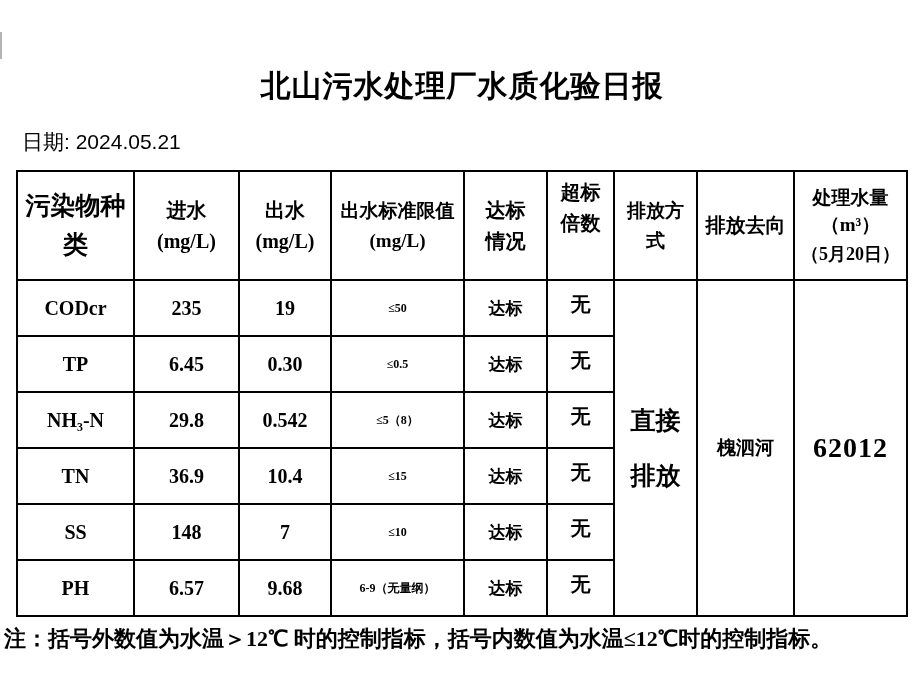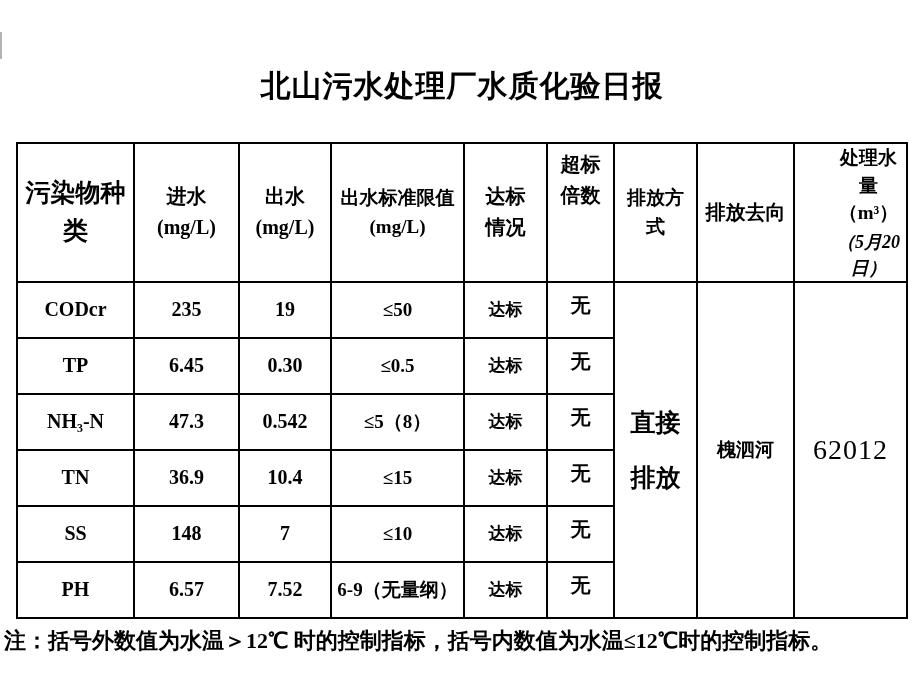--- a/index.html
+++ b/index.html
@@ -59,46 +59,47 @@
   .report th {
     font-weight: bold;
     font-size: 20px;
     line-height: 1.55;
     white-space: pre-line;
   }
   th.h-pollutant { font-size: 25px; }
   th.h-limit { font-size: 19px; }
   th.h-exceed { vertical-align: top; padding-top: 5px; margin-left: 43px; }
   th.h-method { font-size: 19px; }
-  th.h-volume { font-size: 19px; line-height: 1.45; padding-left: 36px; }
-  th.h-volume .vol-date { display: block; font-size: 18px; margin-top: 2px; font-style: italic; }
+  th.h-volume { font-size: 19px; line-height: 1.45; }
+  th.h-volume .vol-date { display: block; font-size: 18px; margin-top: 2px; }
   .report td {
     font-weight: bold;
     font-size: 20px;
   }
-  td.c-limit  { font-size: 19px; }
+  td.c-limit  { font-size: 12px; }
   td.c-status { font-size: 17px; }
   td.c-exceed { font-size: 20px; padding-bottom: 8px; }
   td.c-method { font-size: 25px; line-height: 2.2; white-space: pre-line; }
   td.c-dest   { font-size: 19px; }
-  td.c-volume { font-size: 28px; font-weight: normal; letter-spacing: 1px; }
+  td.c-volume { font-size: 28px; font-weight: bold; letter-spacing: 1px; }
   .note {
     margin: 7px 0 0 4px;
     font-size: 22px;
     font-weight: bold;
   }
 </style>
 </head>
 <body>
 
 <div class="edge-mark"></div>
 
 <h1 class="title">北山污水处理厂水质化验日报</h1>
 
 <div class="meta">
+  <span class="date">日期: 2024.05.21</span>
 </div>
 
 <table class="report">
   <colgroup>
     <col style="width:117px">
       <col style="width:105px">
       <col style="width:92px">
     <col style="width:133px">
       <col style="width:83px">
       <col style="width:67px">
@@ -142,21 +143,21 @@
     <tr>
       <td class="c-pollutant">TP</td>
       <td class="c-num">6.45</td>
       <td class="c-num">0.30</td>
       <td class="c-limit">≤0.5</td>
       <td class="c-status">达标</td>
       <td class="c-exceed">无</td>
     </tr>
     <tr>
       <td class="c-pollutant">NH₃-N</td>
-      <td class="c-num">47.3</td>
+      <td class="c-num">29.8</td>
       <td class="c-num">0.542</td>
       <td class="c-limit">≤5（8）</td>
       <td class="c-status">达标</td>
       <td class="c-exceed">无</td>
     </tr>
     <tr>
       <td class="c-pollutant">TN</td>
       <td class="c-num">36.9</td>
       <td class="c-num">10.4</td>
       <td class="c-limit">≤15</td>
@@ -167,21 +168,21 @@
       <td class="c-pollutant">SS</td>
       <td class="c-num">148</td>
       <td class="c-num">7</td>
       <td class="c-limit">≤10</td>
       <td class="c-status">达标</td>
       <td class="c-exceed">无</td>
     </tr>
     <tr>
       <td class="c-pollutant">PH</td>
       <td class="c-num">6.57</td>
-      <td class="c-num">7.52</td>
+      <td class="c-num">9.68</td>
       <td class="c-limit">6-9（无量纲）</td>
       <td class="c-status">达标</td>
       <td class="c-exceed">无</td>
     </tr>
   </tbody>
 </table>
 
 <p class="note">注：括号外数值为水温＞12℃ 时的控制指标，括号内数值为水温≤12℃时的控制指标。</p>
 
 </body></html>

